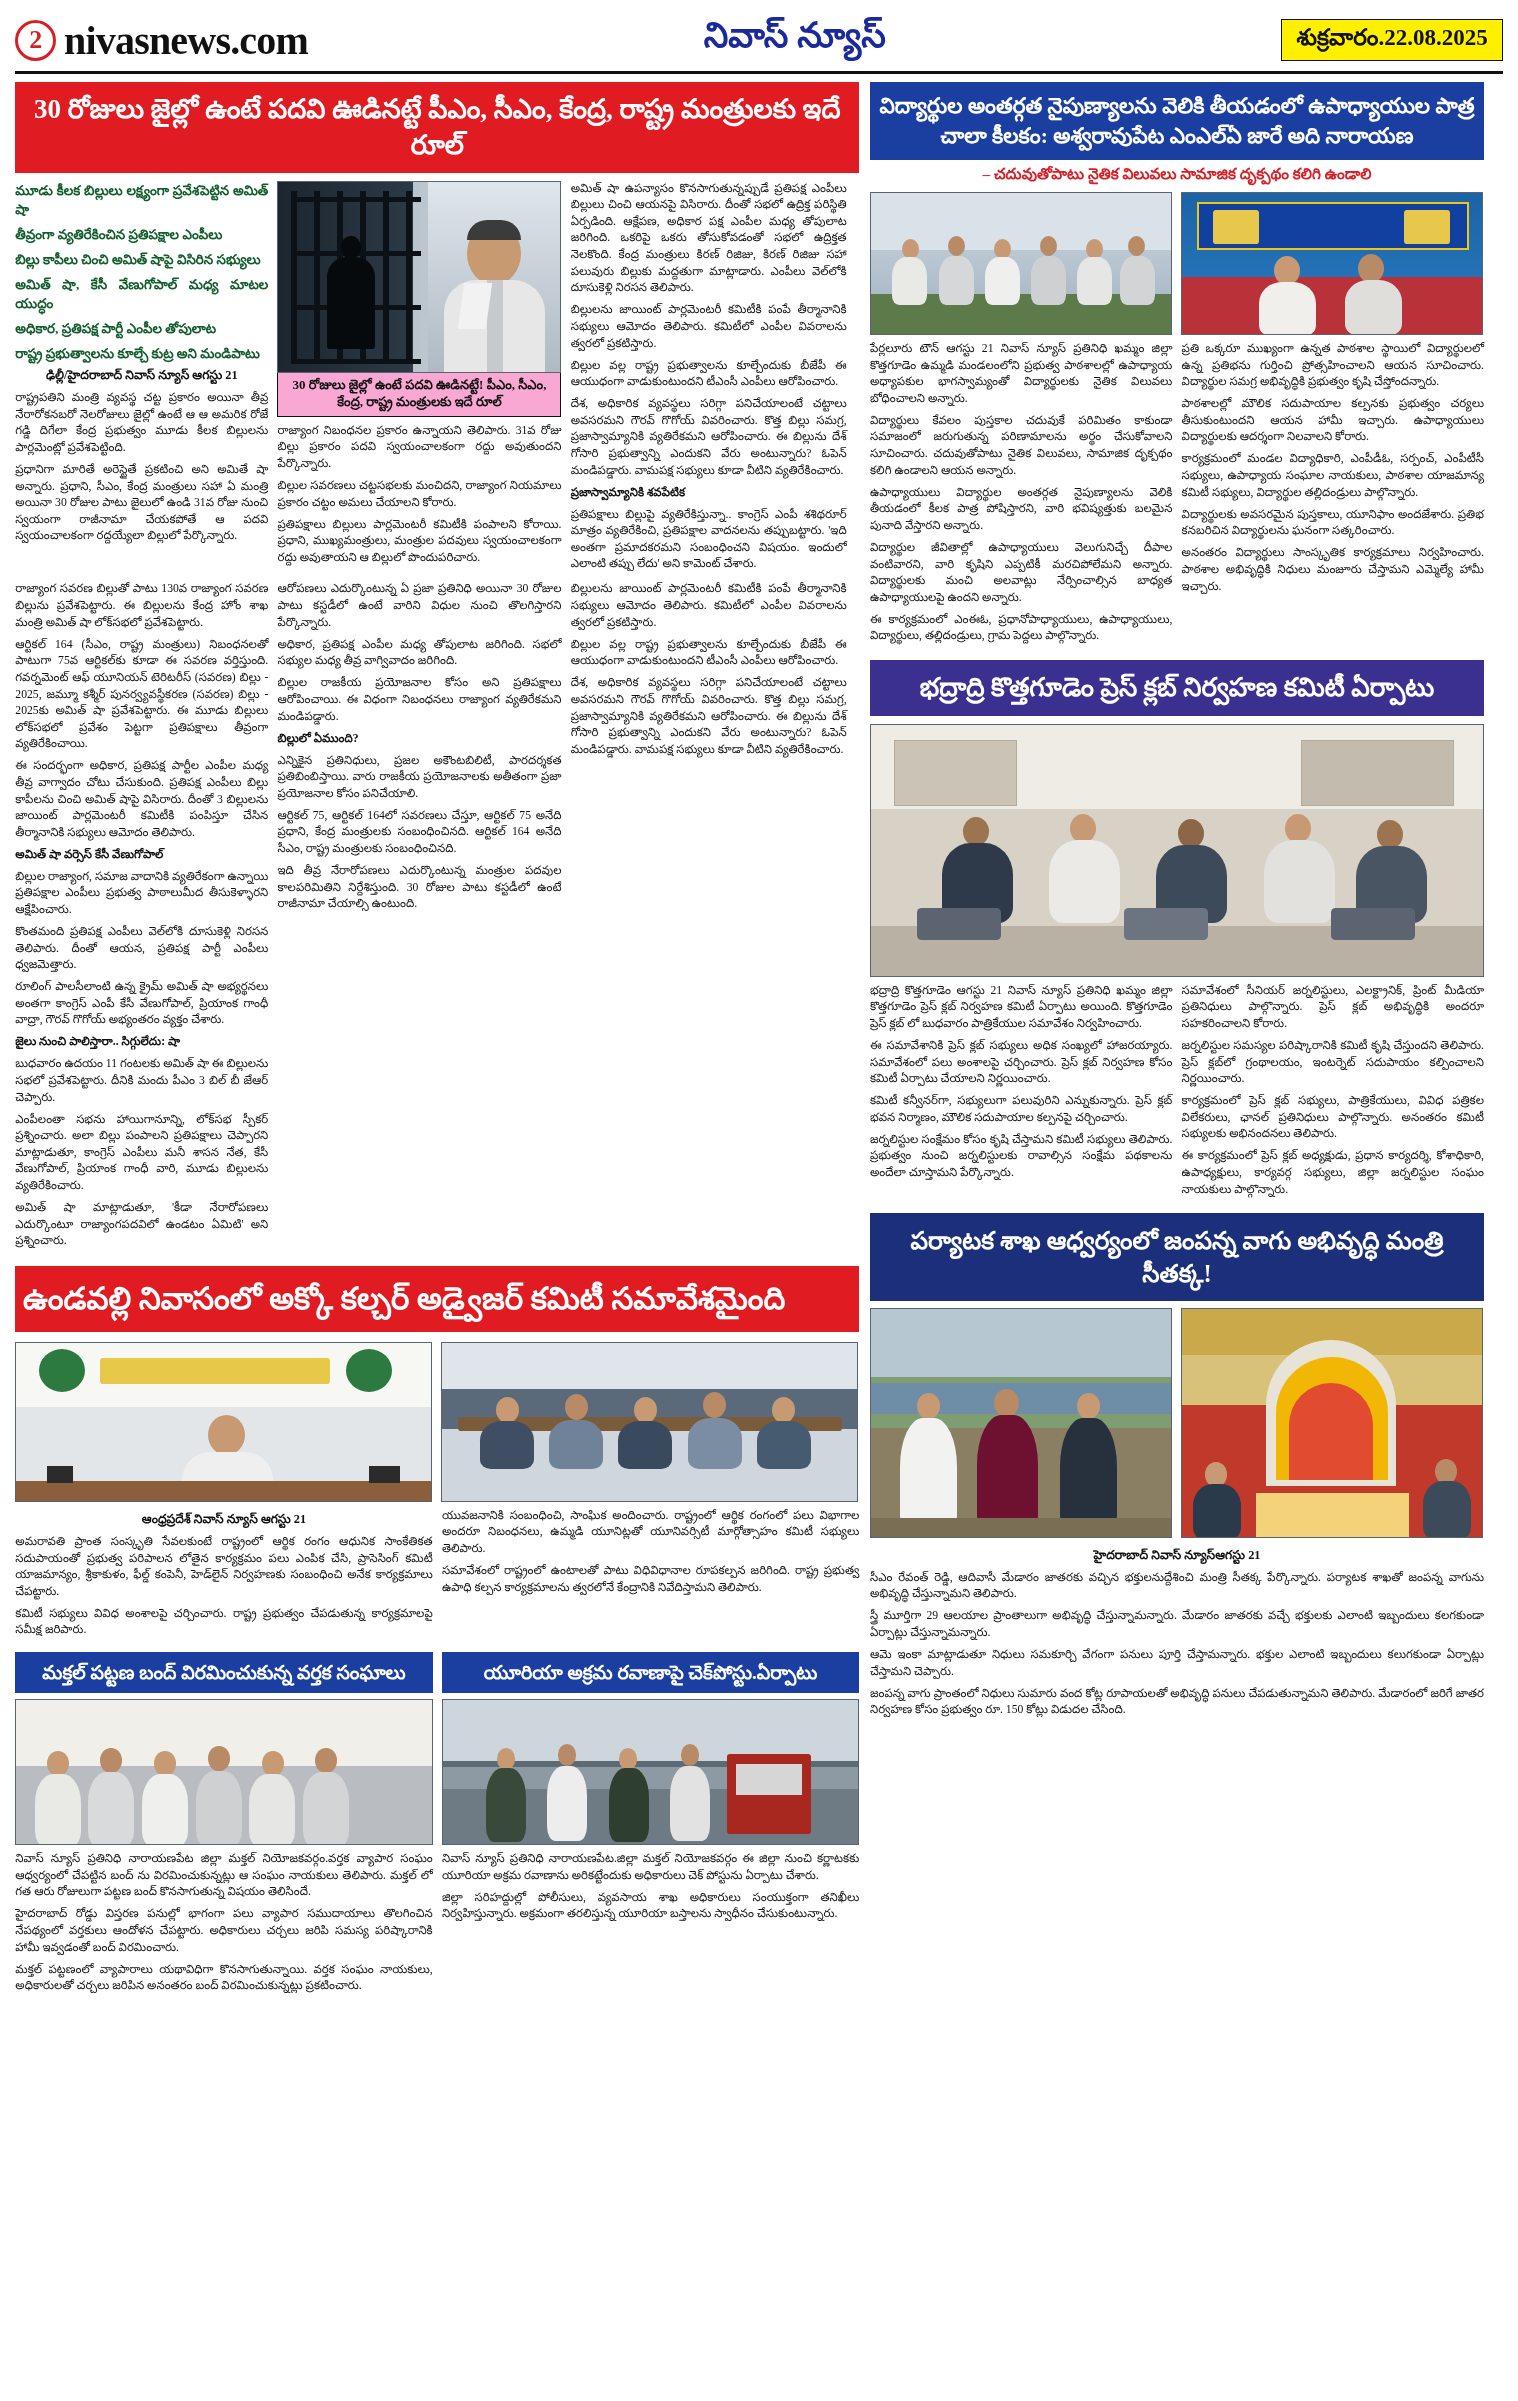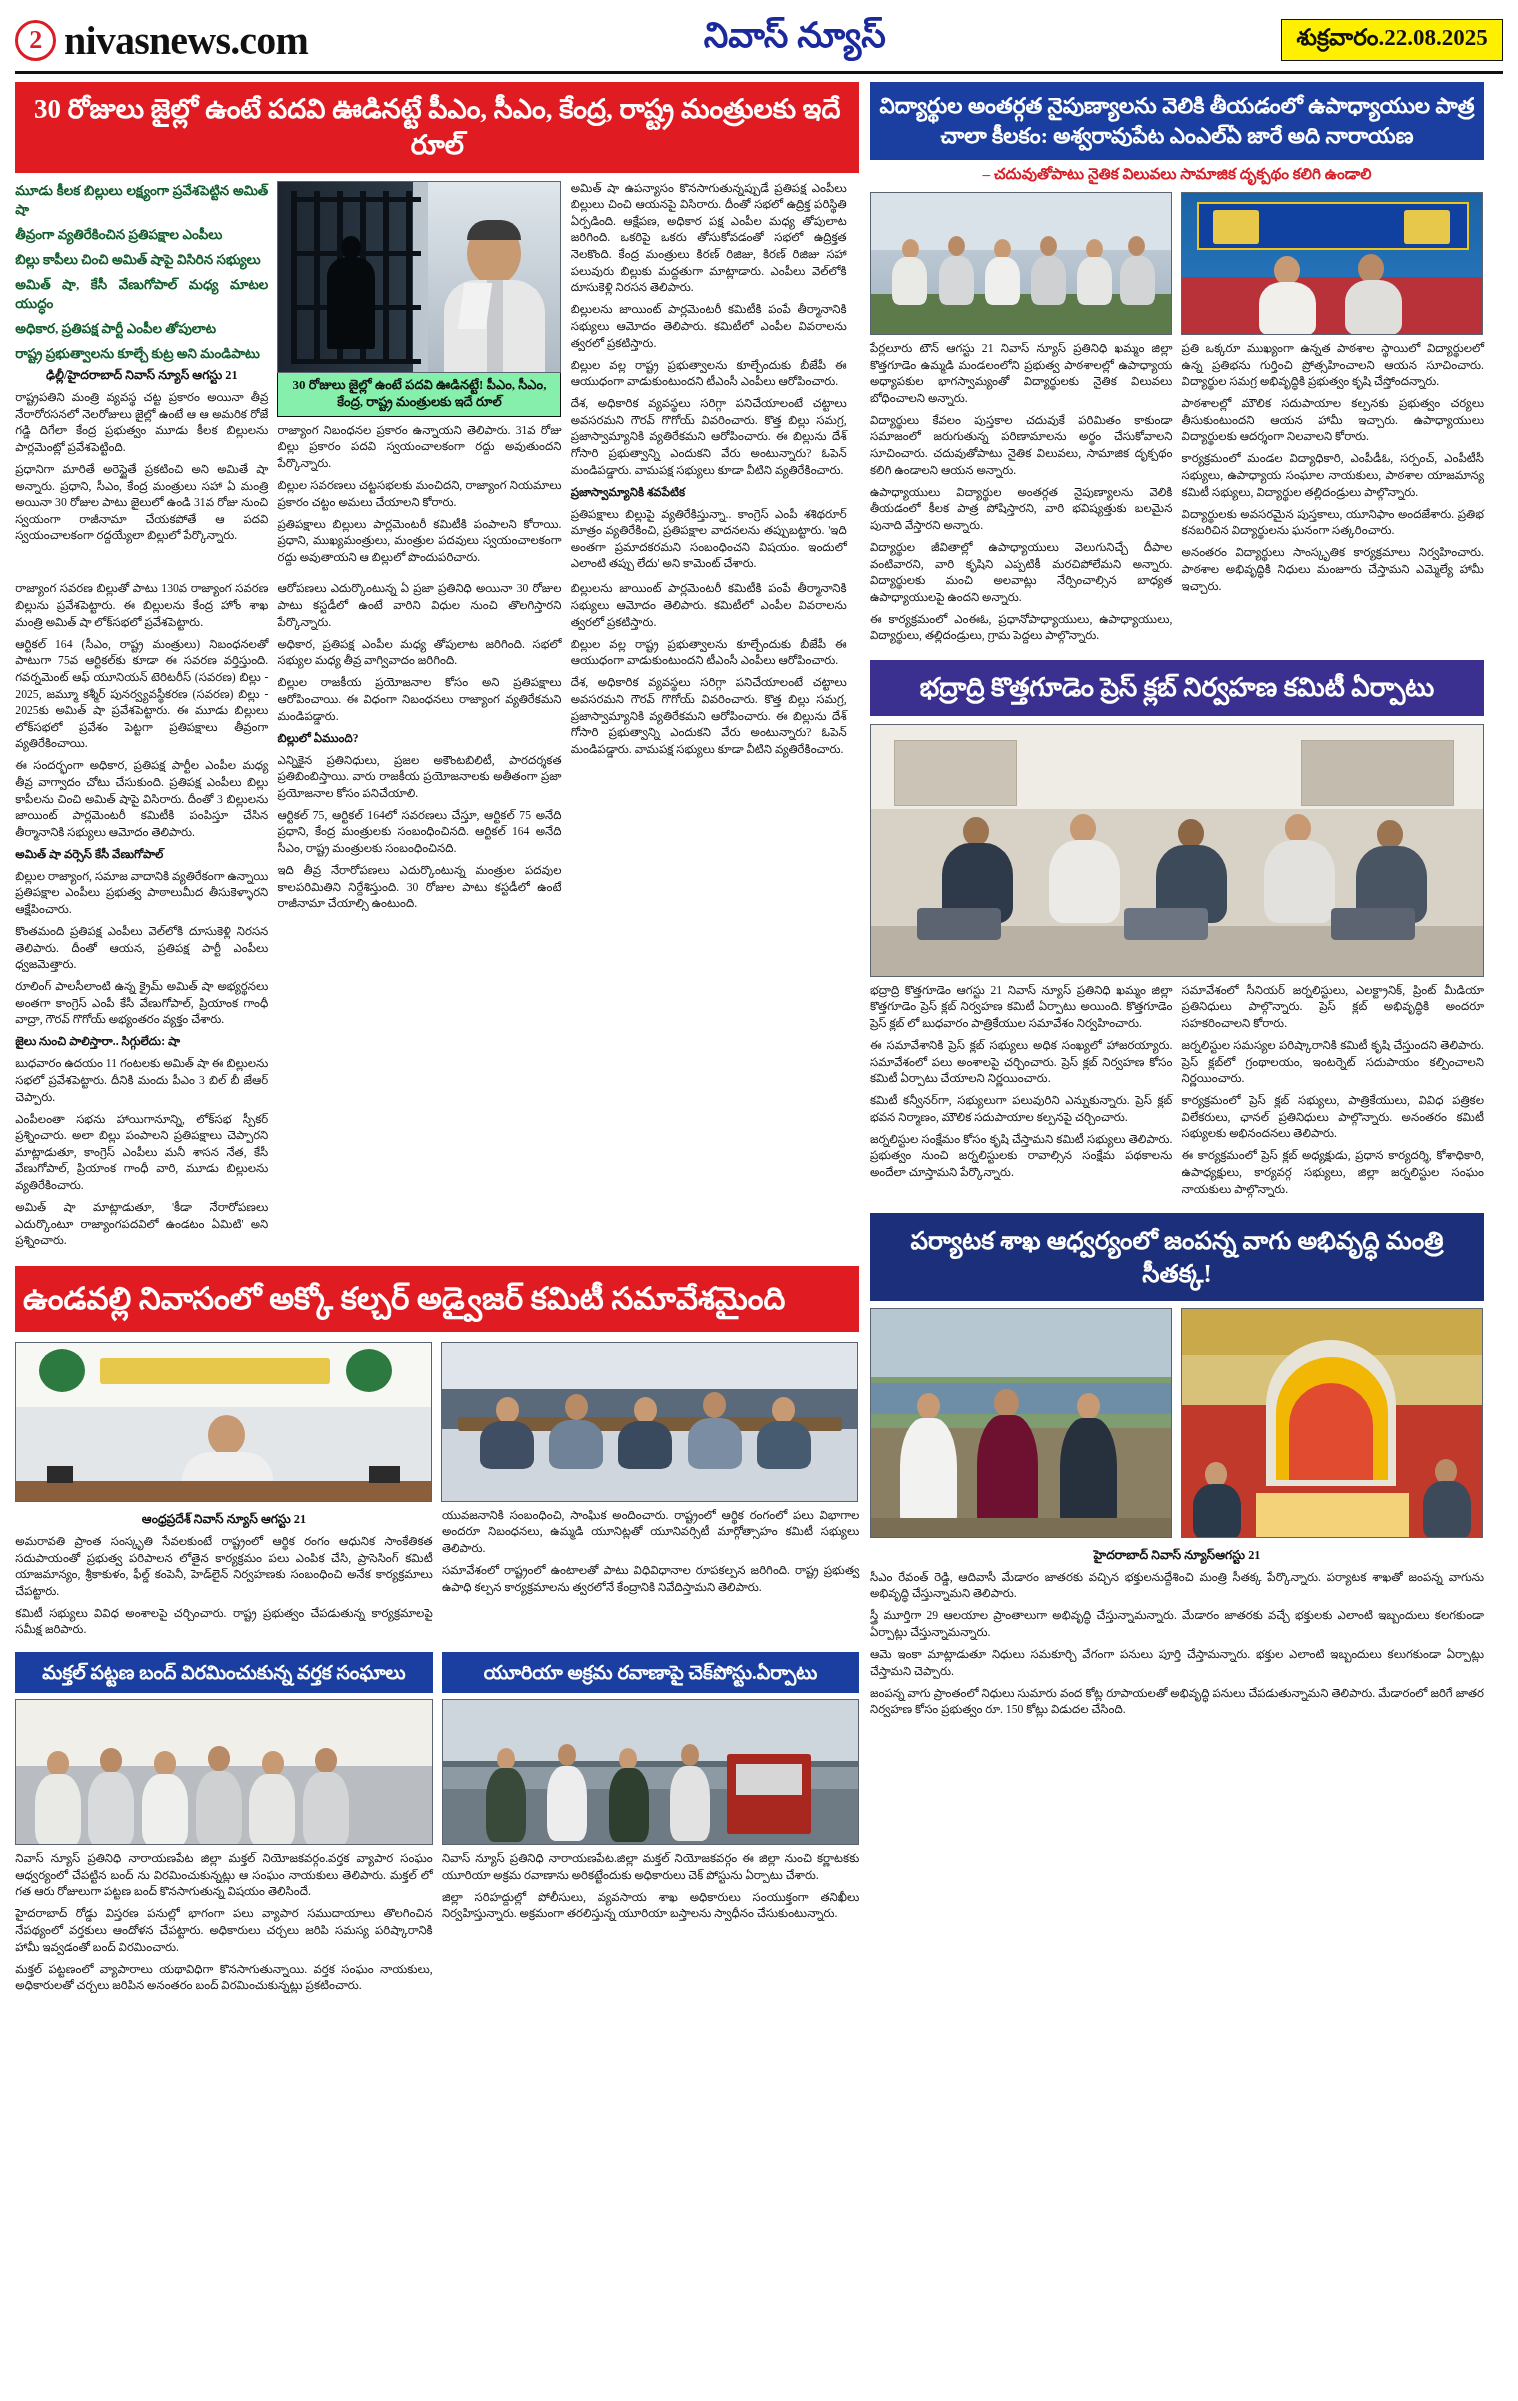--- a/index.html
+++ b/index.html
@@ -169,21 +169,21 @@
 
   
   .photo {
     position: relative;
     overflow: hidden;
     background: #9aa3ad;
     border: 0.8px solid #5a6470;
   }
   .photo .sky { position: absolute; inset: 0; }
   .cap-bar {
-    background: #86efac;
+    background: #f9a8d4;
     color: #111;
     font-family: "Liberation Serif", serif;
     font-weight: bold;
     font-size: 13px;
     text-align: center;
     line-height: 1.3;
     padding: 4.6px 3.1px;
     border: 0.8px solid #111;
     border-top: none;
   }
@@ -217,21 +217,21 @@
       <div class="story-cols">
 
         <div class="tcol" style="width:253px;flex:0 0 253px;">
           <p class="ptext big" style="font-weight:bold;color:#115c2b;">మూడు కీలక బిల్లులు లక్ష్యంగా ప్రవేశపెట్టిన అమిత్ షా</p>
           <p class="ptext big" style="font-weight:bold;color:#115c2b;">తీవ్రంగా వ్యతిరేకించిన ప్రతిపక్షాల ఎంపీలు</p>
           <p class="ptext big" style="font-weight:bold;color:#115c2b;">బిల్లు కాపీలు చించి అమిత్ షాపై విసిరిన సభ్యులు</p>
           <p class="ptext big" style="font-weight:bold;color:#115c2b;">అమిత్ షా, కేసీ వేణుగోపాల్ మధ్య మాటల యుద్ధం</p>
           <p class="ptext big" style="font-weight:bold;color:#115c2b;">అధికార, ప్రతిపక్ష పార్టీ ఎంపీల తోపులాట</p>
           <p class="ptext big" style="font-weight:bold;color:#115c2b;">రాష్ట్ర ప్రభుత్వాలను కూల్చే కుట్ర అని మండిపాటు</p>
           <div class="byline">ఢిల్లీ/హైదరాబాద్ నివాస్ న్యూస్ ఆగస్టు 21</div>
-          <p class="ptext">రాష్ట్రపతిని మంత్రి వ్యవస్థ చట్ట ప్రకారం అయినా తీవ్ర నేరారోరసనలో నెలరోజులు జైల్లో ఉంటే ఆ ఆ అమరిక రోజే గడ్డి దిగేలా కేంద్ర ప్రభుత్వం మూడు కీలక బిల్లులను పార్లమెంట్లో ప్రవేశపెట్టింది.</p>
+          <p class="ptext">రాష్ట్రపతిని మంత్రి వ్యవస్థ చట్ట ప్రకారం అయినా తీవ్ర నేరారోకనబరో నెలరోజులు జైల్లో ఉంటే ఆ ఆ అమరిక రోజే గడ్డి దిగేలా కేంద్ర ప్రభుత్వం మూడు కీలక బిల్లులను పార్లమెంట్లో ప్రవేశపెట్టింది.</p>
           <p class="ptext">ప్రధానిగా మారితే అరెస్టైతే ప్రకటించి అని అమితే షా అన్నారు. ప్రధాని, సీఎం, కేంద్ర మంత్రులు సహా ఏ మంత్రి అయినా 30 రోజుల పాటు జైలులో ఉండి 31వ రోజు నుంచి స్వయంగా రాజీనామా చేయకపోతే ఆ పదవి స్వయంచాలకంగా రద్దయ్యేలా బిల్లులో పేర్కొన్నారు.</p>
         </div>
 
         <div class="tcol" style="width:284px;flex:0 0 284px;">
           <div class="photo" style="height:192px;">
             <div class="sky" style="background:linear-gradient(90deg,#1d2630 0%,#2c3a46 48%,#b9c4cd 48%,#cfd7de 100%);"></div>
 
             <div class="band" style="left:12.3px;top:9.2px;width:130px;height:173px;background:repeating-linear-gradient(90deg,#0c1117 0 6.1px,rgba(0,0,0,0) 6.1px 23px);"></div>
             <div class="band" style="left:12.3px;top:9.2px;width:130px;height:173px;background:repeating-linear-gradient(0deg,#0c1117 0 5.4px,rgba(0,0,0,0) 5.4px 54px);"></div>
 

